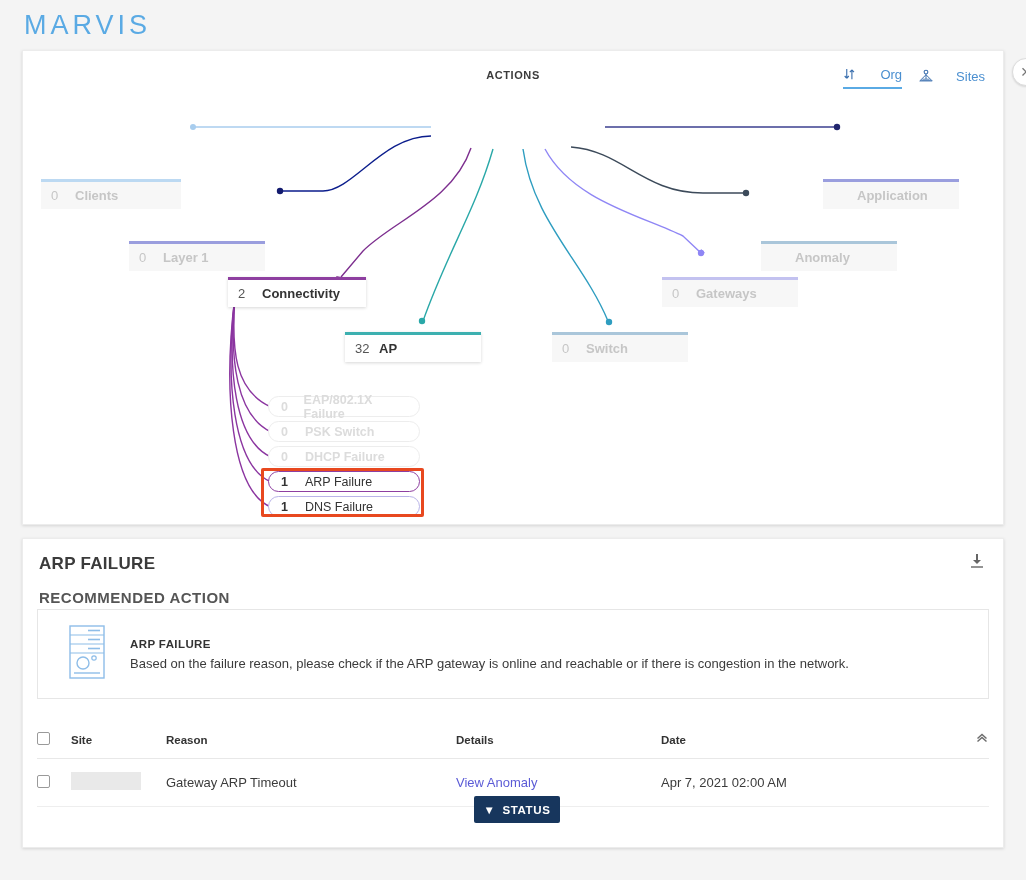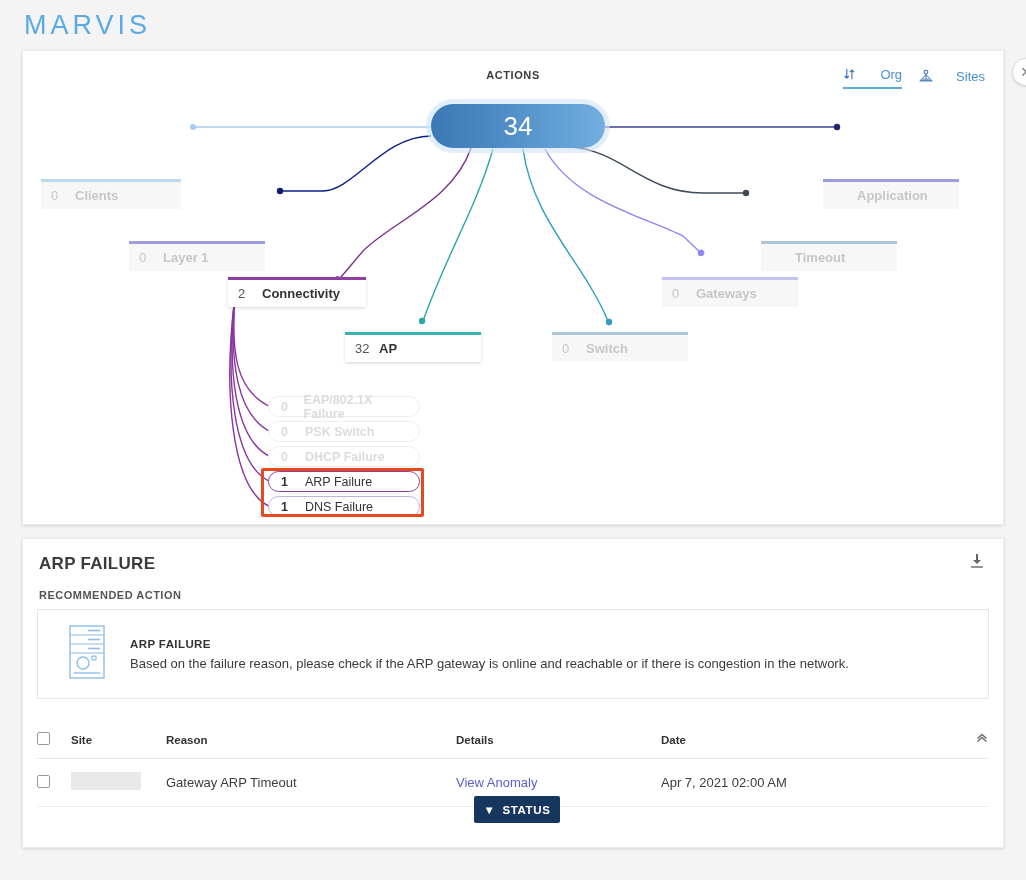--- a/index.html
+++ b/index.html
@@ -87,21 +87,21 @@
     position:absolute; left:261px; top:468px; width:163px; height:49px;
     border:3px solid #e8481f; border-radius:2px; z-index:6; pointer-events:none;
   }
 
   
   .detail-title {
     position:absolute; left:16px; top:15px; font-size:17px;
     color:#3b3b3b; font-weight:bold; letter-spacing:.3px;
   }
   .detail-sub {
-    position:absolute; left:16px; top:50px; font-size:11px;
+    position:absolute; left:16px; top:50px; font-size:15px;
     color:#555; font-weight:bold; letter-spacing:.5px;
   }
   .dl-icon { position:absolute; right:16px; top:12px; cursor:pointer; }
 
   .rec-card {
     position:absolute; left:14px; top:70px; width:952px; height:90px;
     border:1px solid #e6e6e6; background:#fff;
     display:flex; align-items:center; padding:0 28px; gap:22px;
   }
   .rec-txt h4 { font-size:11.5px; color:#333; letter-spacing:.4px; margin-bottom:6px; }
@@ -184,23 +184,20 @@
     <path d="M582 76 L814 76" stroke="#3b3f8f" stroke-width="1.4" fill="none"></path>
     <circle cx="814" cy="76" r="3.2" fill="#22266e"></circle>
 
     <path d="M212 245 C 208 300, 212 340, 248 356" stroke="#8b35a0" stroke-width="1.4" fill="none"></path>
     <path d="M212 245 C 206 310, 214 365, 248 381" stroke="#8b35a0" stroke-width="1.4" fill="none"></path>
     <path d="M212 245 C 204 320, 212 390, 248 406" stroke="#8b35a0" stroke-width="1.4" fill="none"></path>
     <path d="M212 245 C 202 330, 210 415, 248 431" stroke="#8b35a0" stroke-width="1.4" fill="none"></path>
     <path d="M212 245 C 200 340, 208 440, 248 456" stroke="#8b35a0" stroke-width="1.4" fill="none"></path>
   </svg>
 
-  <div class="root-node">
-    <span>34</span>
-  </div>
 
   <div class="node dim" id="n-clients" style="left:18px;  top:128px; width:140px; border-top-color:#bcd9f2;">
     <span class="cnt">0</span>
     <span class="nm">Clients</span>
   </div>
 
   <div class="node dim" id="n-layer1" style="left:106px; top:190px; width:136px; border-top-color:#9a9ede;">
     <span class="cnt">0</span>
     <span class="nm">Layer 1</span>
   </div>
@@ -225,21 +222,21 @@
     <span class="nm">Gateways</span>
   </div>
 
   <div class="node dim" id="n-app" style="left:800px; top:128px; width:136px; border-top-color:#9a9ede;">
     <span class="cnt"></span>
     <span class="nm">Application</span>
   </div>
 
   <div class="node dim" id="n-sec" style="left:738px; top:190px; width:136px; border-top-color:#aac6da;">
     <span class="cnt"></span>
-    <span class="nm">Timeout</span>
+    <span class="nm">Anomaly</span>
   </div>
 
   <div class="leaf dim" style="left:245px; top:345px;">
     <span class="cnt">0</span>
     <span class="nm">EAP/802.1X Failure</span>
   </div>
   <div class="leaf dim" style="left:245px; top:370px;">
     <span class="cnt">0</span>
     <span class="nm">PSK Switch</span>
   </div>

